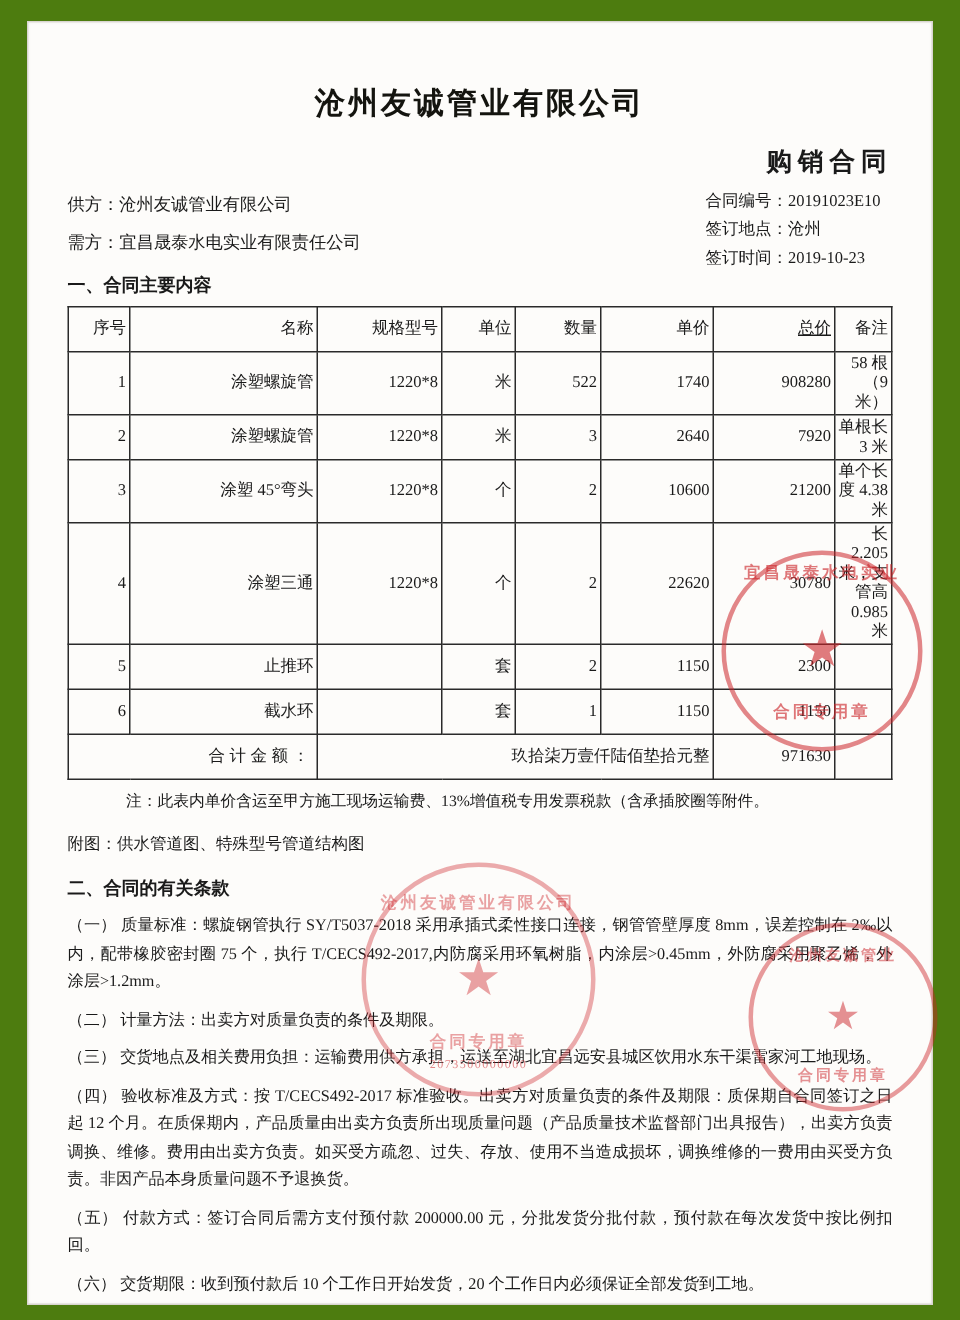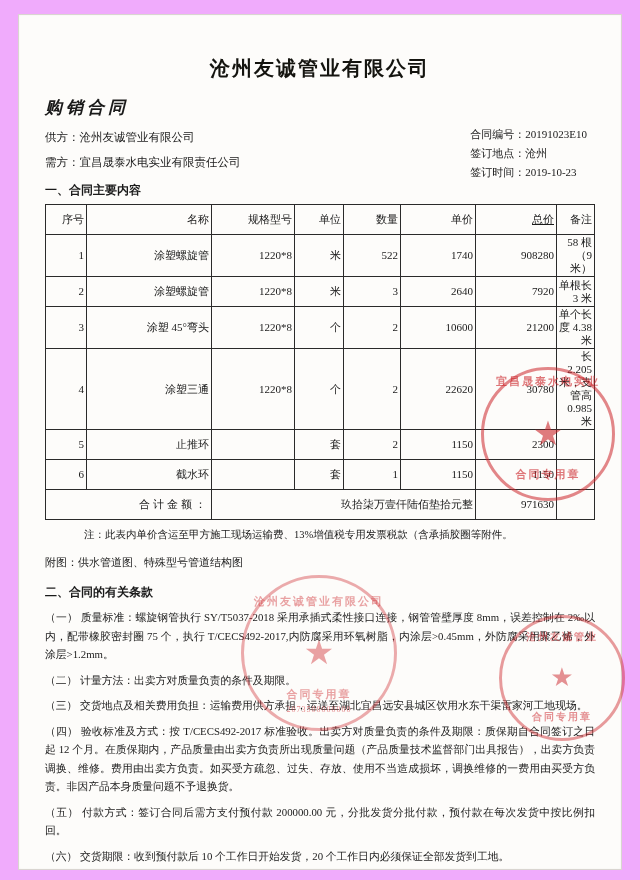--- a/index.html
+++ b/index.html
@@ -6,48 +6,47 @@
   body{
     width:640px;height:880px;
     background:#efecea;
     font-family:"Liberation Serif", serif;
     color:#1a1a1a;
     overflow:hidden;
   }
   .page{
     position:relative;
     width:640px;height:880px;
-    background:#f0abfc;
+    background:#4d7c0f;
     box-sizing:border-box;
   }
   .sheet{
     position:absolute;
     left:18px;top:14px;right:18px;bottom:10px;
     background:#fdfcfa;
     border:1px solid #d9d5d0;
     box-shadow:0 0 2px rgba(0,0,0,.06) inset;
     padding:22px 26px 10px 26px;
     box-sizing:border-box;
   }
   .title{
     text-align:center;
     font-size:20px;
     font-weight:bold;
     letter-spacing:2px;
     margin-top:18px;
     color:#14140f;
   }
   .subtitle{
-    text-align:left;
+    text-align:right;
     font-size:17px;
     font-weight:bold;
     letter-spacing:4px;
     margin-top:14px;
     margin-bottom:2px;
-    font-style:italic;
   }
   .parties{
     position:relative;
     font-size:11.5px;
     line-height:20px;
     margin-top:8px;
   }
   .party-row{margin:5px 0;}
   .meta{
     position:absolute;

